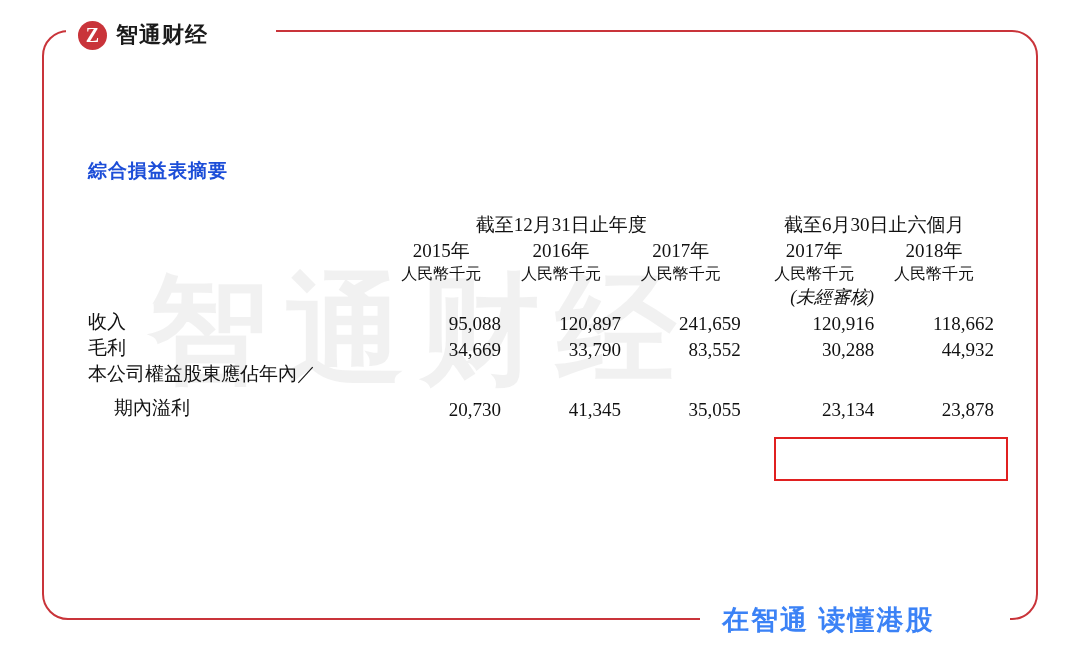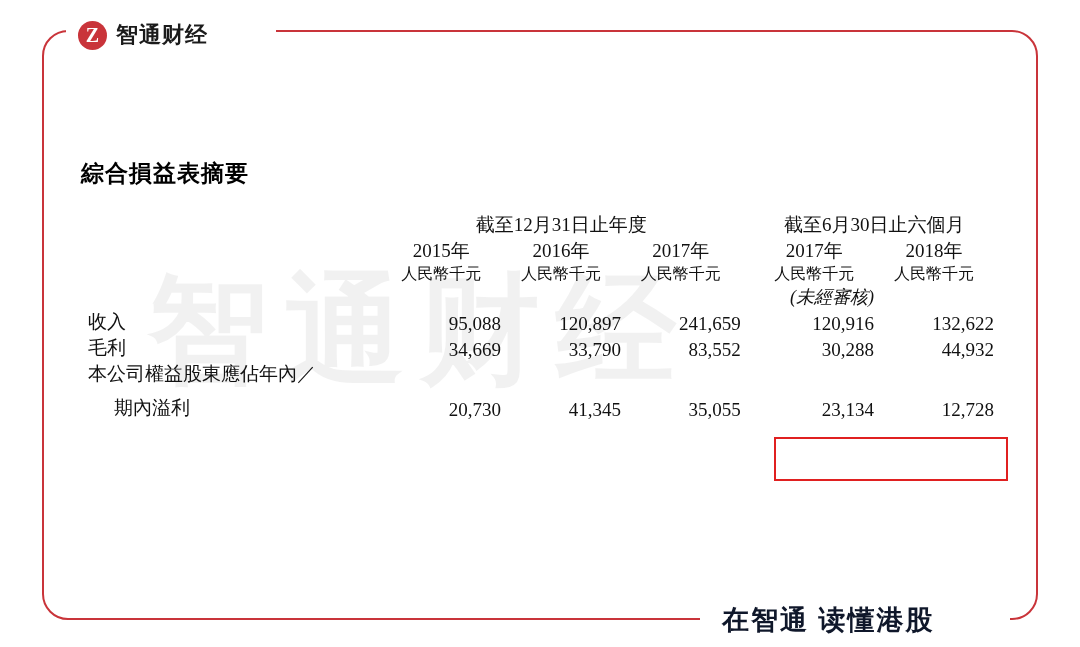--- a/index.html
+++ b/index.html
@@ -89,34 +89,34 @@
   }
 
   
   .slogan {
     position: absolute;
     left: 722px;
     top: 602px;
     font-family: "Liberation Sans", sans-serif;
     font-size: 27px;
     font-weight: bold;
-    color: #0f172a;
+    color: #3b82f6;
     letter-spacing: 2px;
     white-space: nowrap;
   }
 
   
   .table-title {
     position: absolute;
-    left: 81px;
+    left: 88px;
     top: 158px;
     font-family: "Liberation Sans", sans-serif;
-    font-size: 23px;
-    font-weight: bold;
-    color: #000000;
+    font-size: 19px;
+    font-weight: bold;
+    color: #1d4ed8;
     letter-spacing: 1px;
   }
 
   
   .fin-table {
     position: absolute;
     left: 88px;
     top: 212px;
     width: 906px;
     border-collapse: collapse;
@@ -248,21 +248,21 @@
       </tr>
     </thead>
     <tbody>
       <tr>
         <td class="row-label">收入</td>
         <td class="row-val">95,088</td>
         <td class="row-val">120,897</td>
         <td class="row-val">241,659</td>
         <td></td>
         <td class="row-val">120,916</td>
-        <td class="row-val">132,622</td>
+        <td class="row-val">118,662</td>
       </tr>
       <tr>
         <td class="row-label">毛利</td>
         <td class="row-val">34,669</td>
         <td class="row-val">33,790</td>
         <td class="row-val">83,552</td>
         <td></td>
         <td class="row-val">30,288</td>
         <td class="row-val">44,932</td>
       </tr>
@@ -275,21 +275,21 @@
         <td class="row-val"></td>
         <td class="row-val"></td>
       </tr>
       <tr class="tall-row">
         <td class="row-label indent">期內溢利</td>
         <td class="row-val">20,730</td>
         <td class="row-val">41,345</td>
         <td class="row-val">35,055</td>
         <td></td>
         <td class="row-val">23,134</td>
-        <td class="row-val">12,728</td>
+        <td class="row-val">23,878</td>
       </tr>
     </tbody>
   </table>
 
   <div class="highlight-box"></div>
 
   <div class="slogan">在智通 读懂港股</div>
 
 </div>
 

